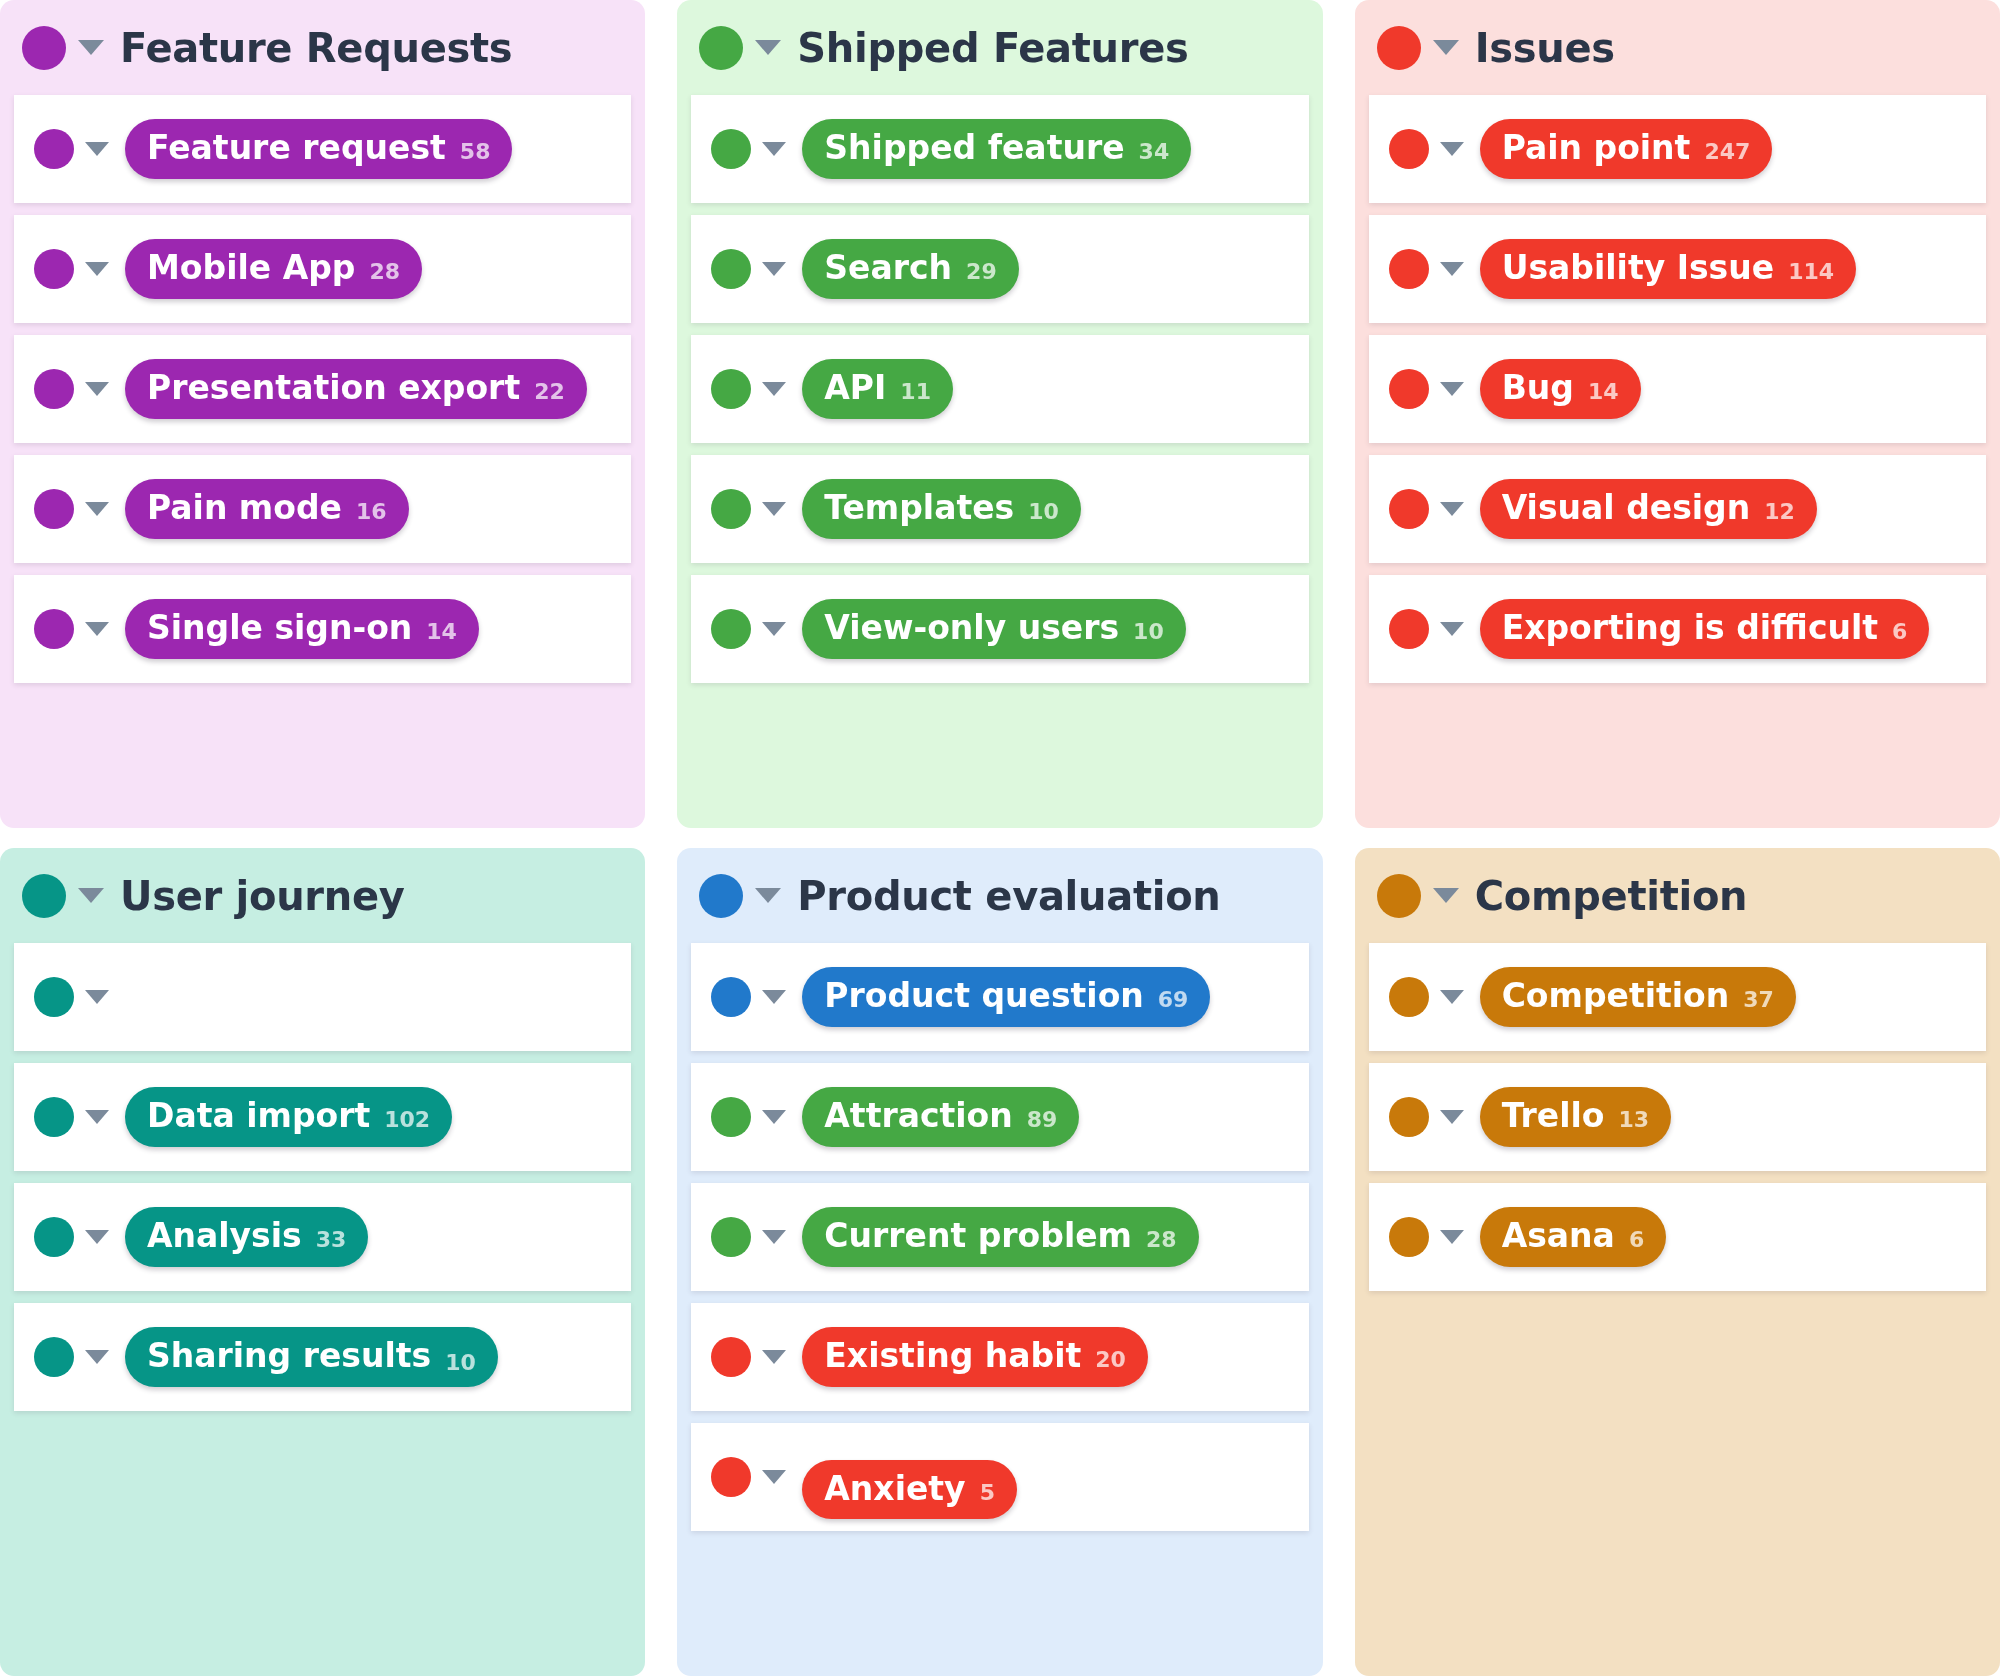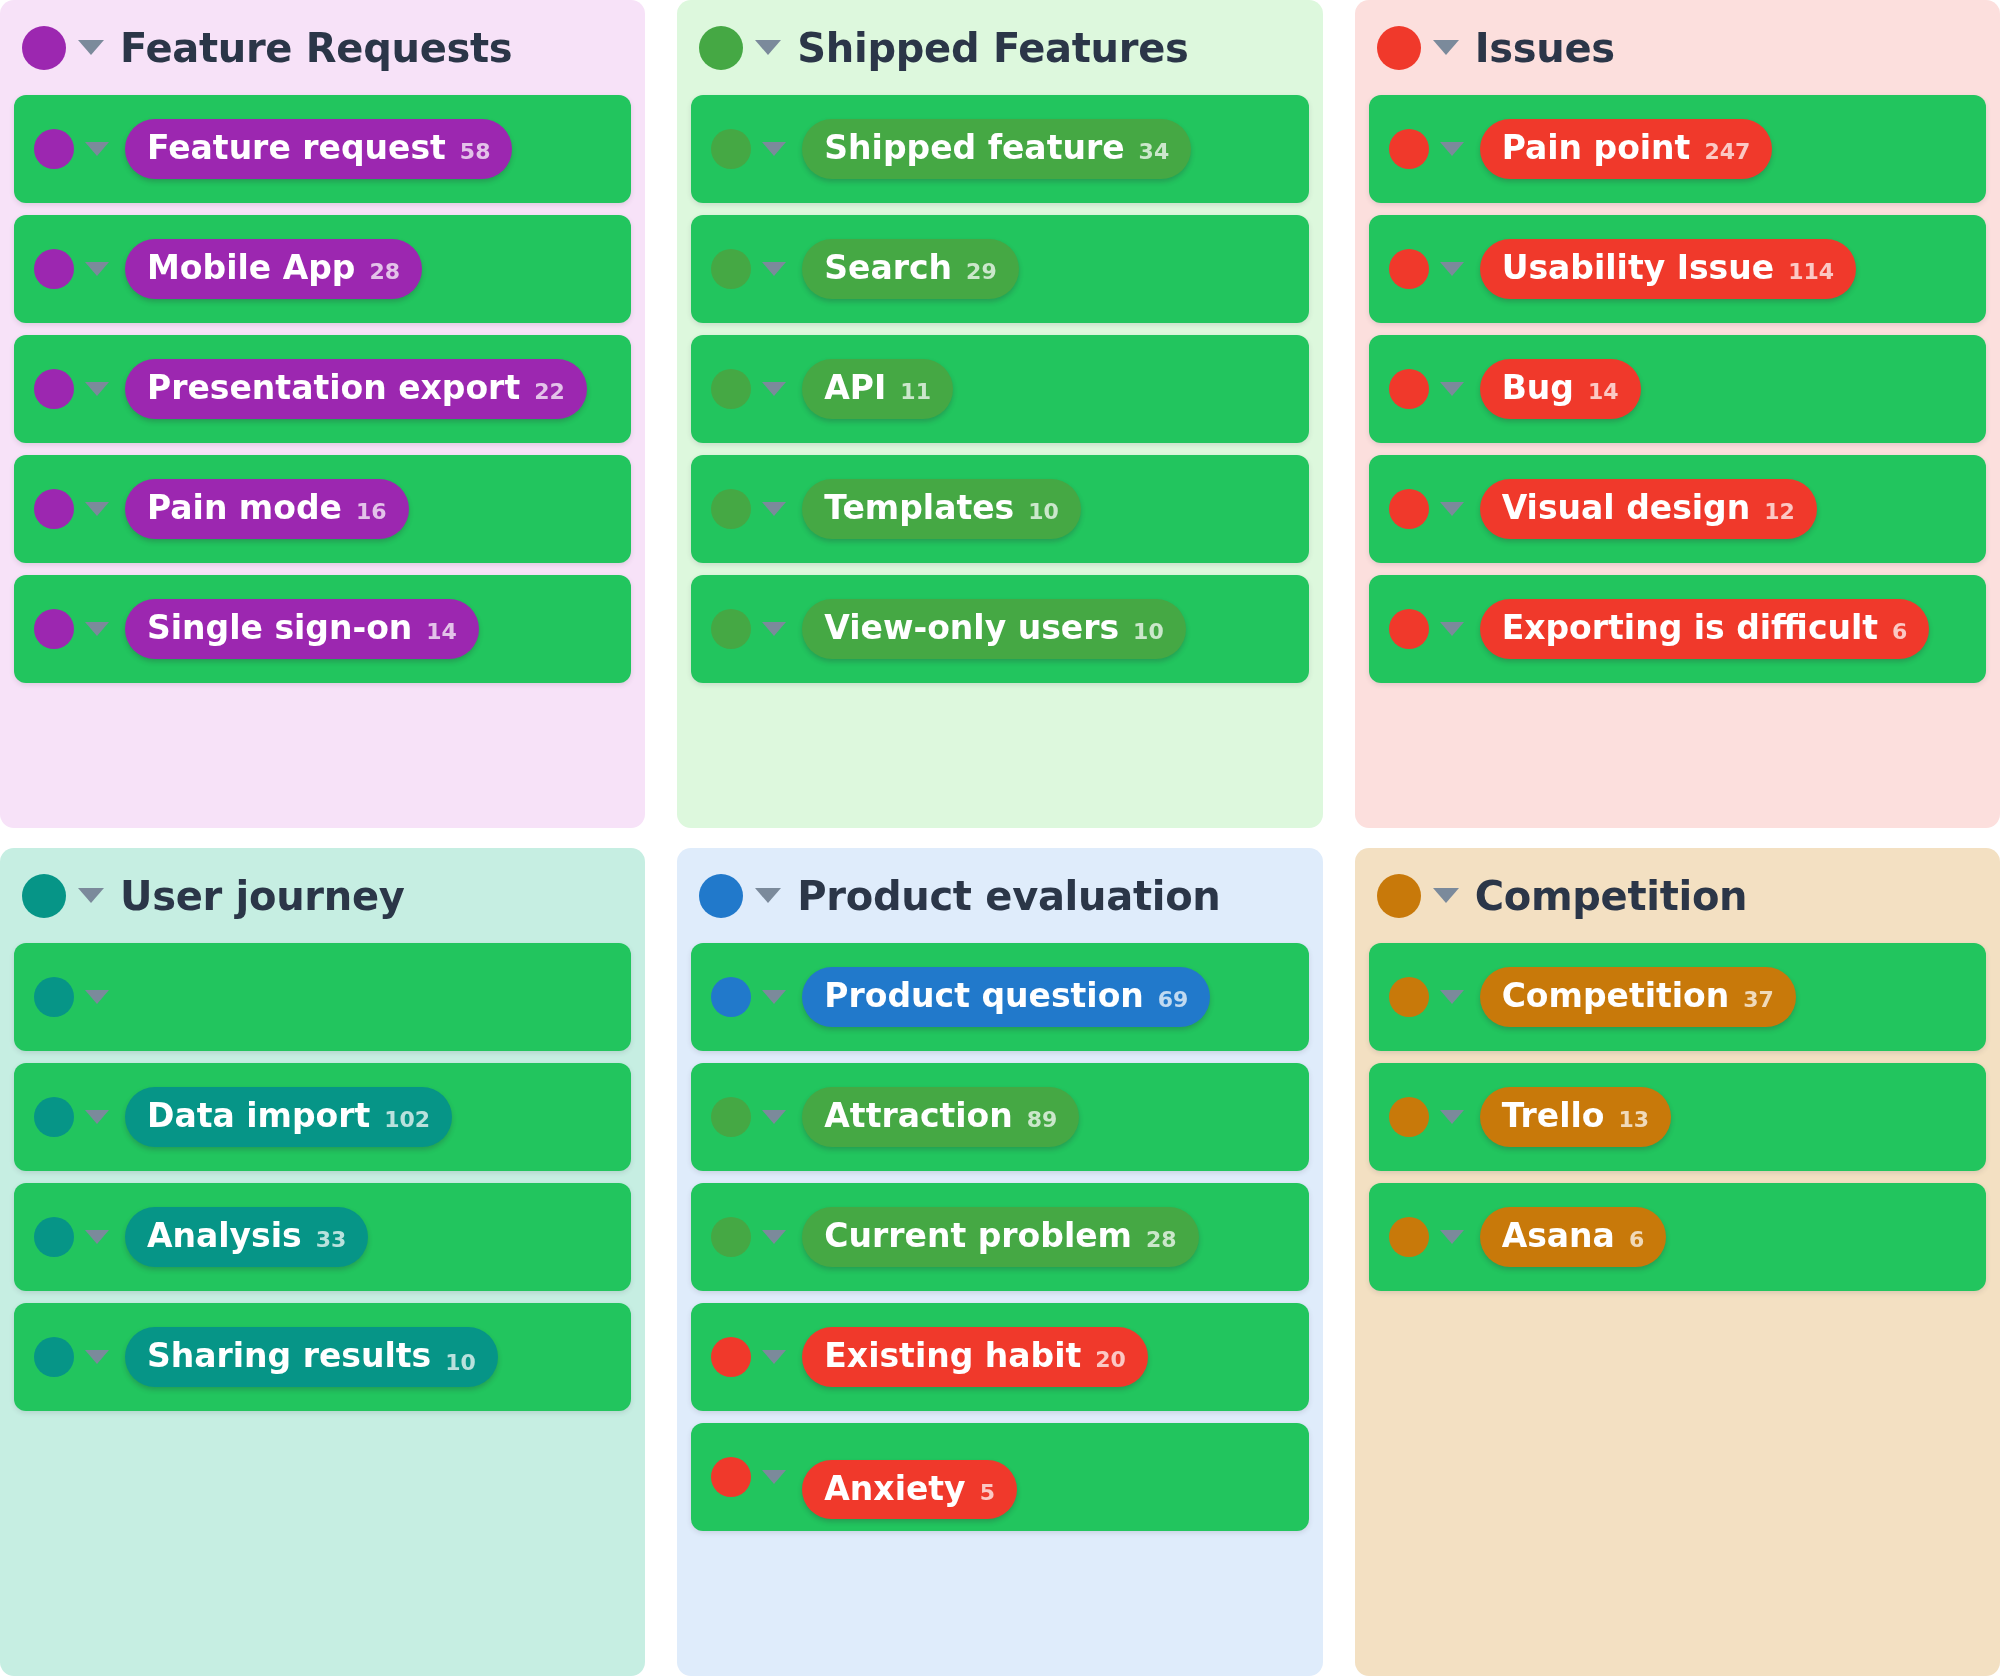--- a/index.html
+++ b/index.html
@@ -74,22 +74,22 @@
 
   
   .rows {
     padding: 0 14px 14px 14px;
     display: flex;
     flex-direction: column;
     gap: 12px;
   }
 
   .row {
-    background: #22c55e;
-    border-radius: 12px;
+    background: #ffffff;
+    border-radius: 0;
     height: 108px;
     display: flex;
     align-items: center;
     padding-left: 20px;
     box-shadow: 0 2px 5px rgba(60,50,70,0.13);
   }
 
   .pill {
     display: inline-flex;
     align-items: baseline;

